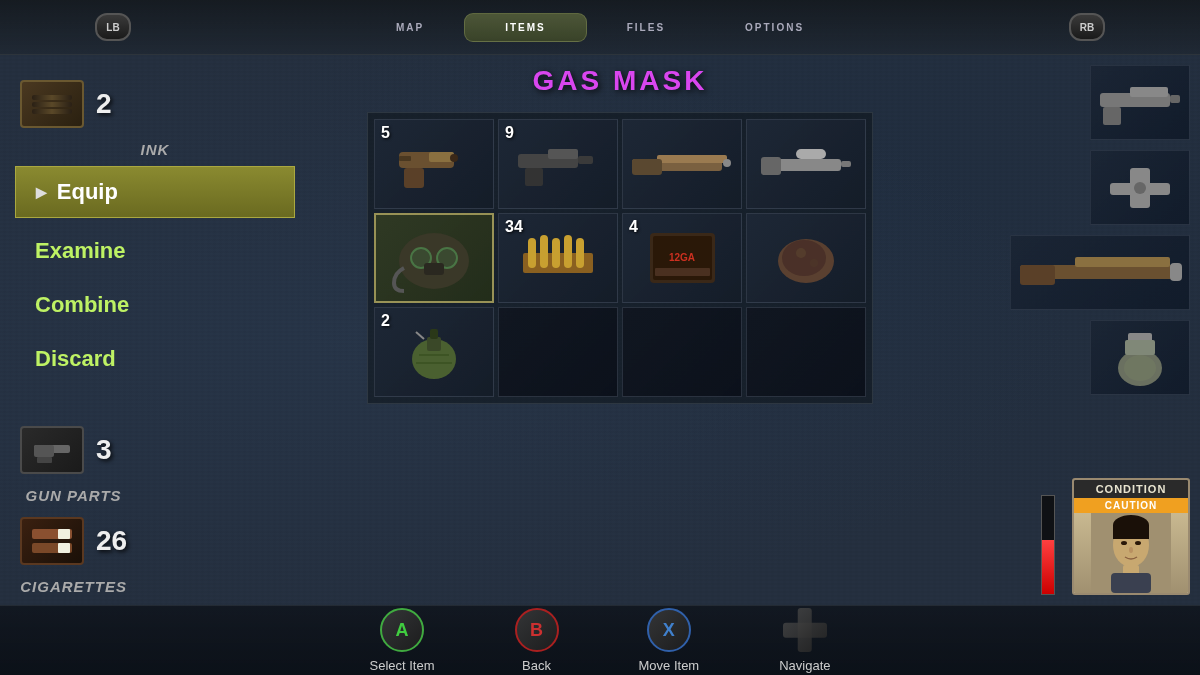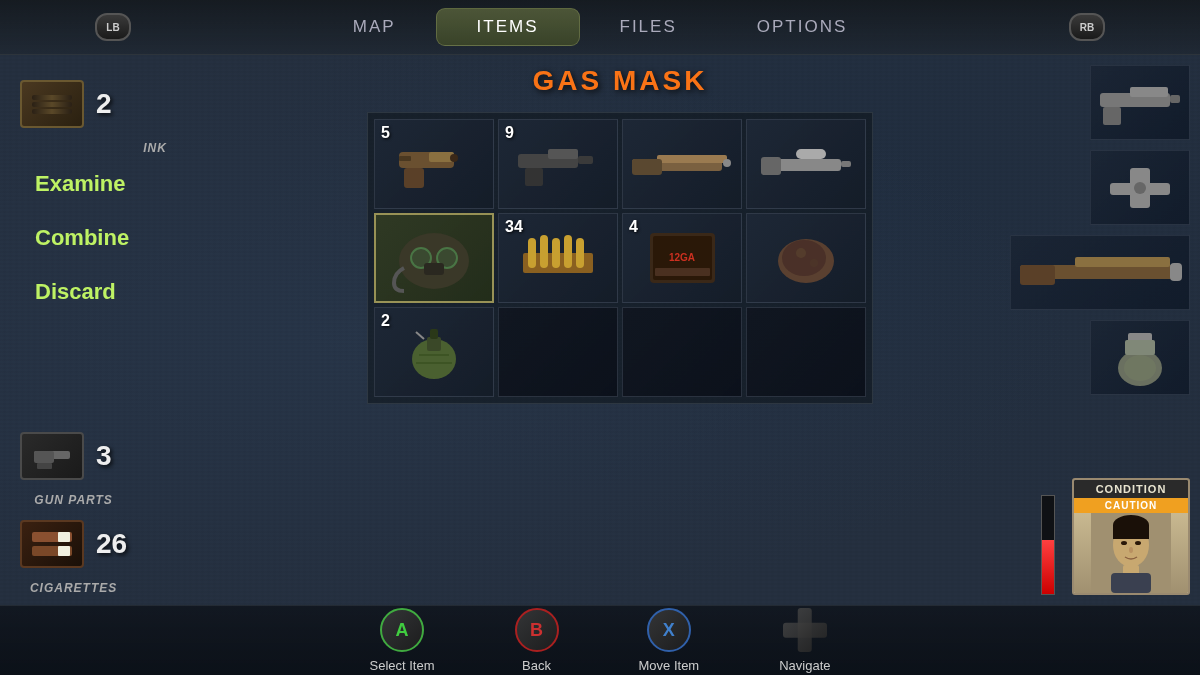--- a/index.html
+++ b/index.html
@@ -67,22 +67,22 @@
 
     .nav-tabs {
       display: flex;
       gap: 0;
       align-items: center;
     }
 
     .nav-tab {
       padding: 8px 40px;
       color: #aab;
-      font-size: 17px;
-      font-weight: normal;
+      font-size: 10px;
+      font-weight: bold;
       letter-spacing: 2px;
       cursor: pointer;
       text-transform: uppercase;
       position: relative;
       background: transparent;
       text-align: center;
     }
 
     .nav-tab.active {
       background: linear-gradient(180deg, rgba(90,100,60,0.8) 0%, rgba(60,70,40,0.9) 100%);
@@ -121,21 +121,21 @@
 
     .item-count {
       color: #eee;
       font-size: 28px;
       font-weight: bold;
       text-shadow: 2px 2px 4px rgba(0,0,0,0.8);
     }
 
     .item-label {
       color: #aaa;
-      font-size: 12px;
+      font-size: 15px;
       font-style: italic;
       font-weight: bold;
       letter-spacing: 1px;
       display: block;
       text-align: center;
       margin-top: 2px;
     }
 
     
     .action-equip {
@@ -184,21 +184,21 @@
       right: 280px;
       top: 0;
       bottom: 0;
       display: flex;
       flex-direction: column;
       align-items: center;
       padding: 10px;
     }
 
     .item-title {
-      color: #f97316;
+      color: #d946ef;
       font-size: 28px;
       font-weight: bold;
       letter-spacing: 3px;
       text-align: center;
       margin-bottom: 15px;
       text-shadow: 2px 2px 6px rgba(0,0,0,0.8);
     }
 
     
     .item-grid {
@@ -479,20 +479,21 @@
     <div class="consumable-item">
       <div class="ink-icon">
         <div class="ink-line"></div>
         <div class="ink-line"></div>
         <div class="ink-line"></div>
       </div>
       <span class="item-count">2</span>
     </div>
     <span class="item-label">INK</span>
 
+    <div class="action-equip">Equip</div>
     <div class="action-btn">Examine</div>
     <div class="action-btn">Combine</div>
     <div class="action-btn">Discard</div>
 
     <div class="bottom-consumables">
 
       <div class="consumable-item">
         <div class="gunparts-icon">
           <svg width="40" height="30" viewBox="0 0 40 30">
             <rect x="2" y="10" width="36" height="8" rx="2" fill="#666"></rect>

